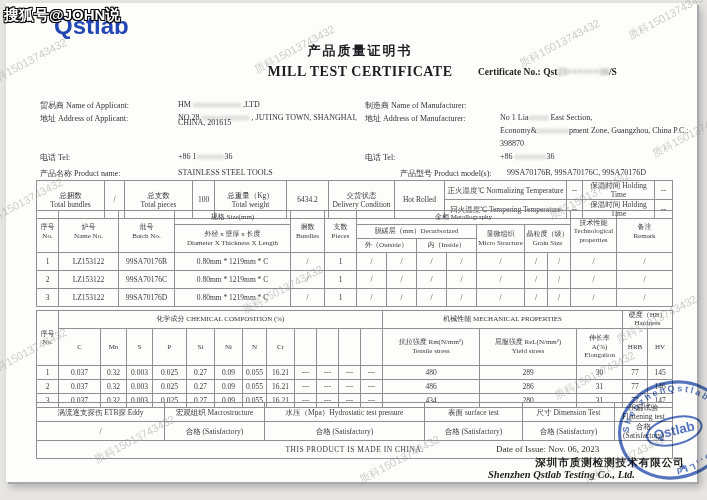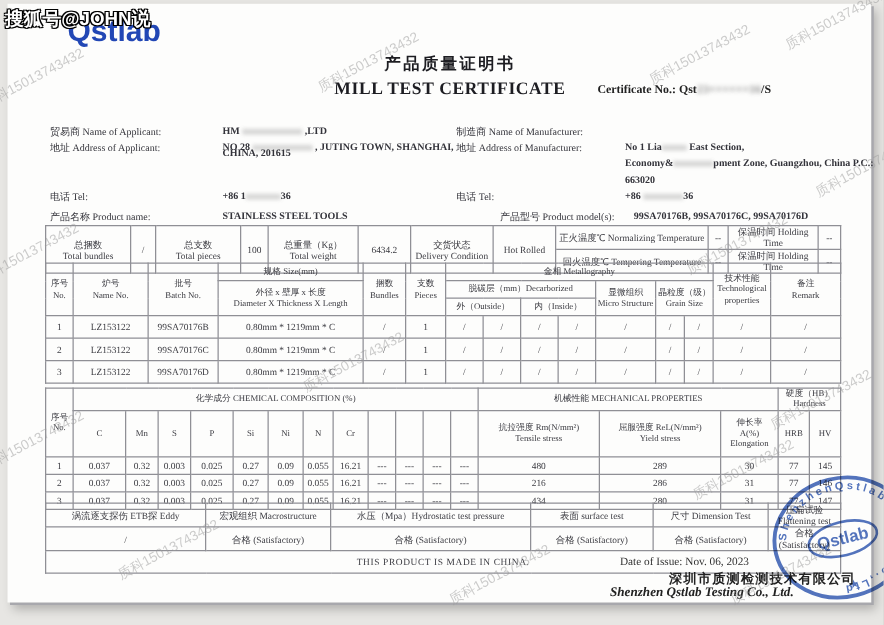--- a/index.html
+++ b/index.html
@@ -13,21 +13,21 @@
         font-weight:bold;font-size:15px;color:#fff;
         text-shadow:1px 1px 0 #000,-1px -1px 0 #000,1px -1px 0 #000,-1px 1px 0 #000,0 1px 0 #000,0 -1px 0 #000;}
   .logo{position:absolute;left:54px;top:12px;z-index:4;font-family:"Liberation Sans",sans-serif;
         font-weight:bold;font-size:24px;color:var(--logo-blue,#2247b5);letter-spacing:0;}
   .title-cn{position:absolute;left:240px;top:42px;width:240px;text-align:center;
             font-size:13px;font-weight:bold;letter-spacing:2px;color:#1d1d22;}
   .title-en{position:absolute;left:240px;top:64px;width:240px;text-align:center;
             font-size:14px;font-weight:bold;letter-spacing:.5px;color:#1d1d22;}
   .certline{position:absolute;left:478px;top:67px;font-size:9.5px;font-weight:bold;color:#222;}
   .lab{position:absolute;font-size:8px;font-weight:normal;white-space:nowrap;}
-  .val{position:absolute;font-size:8px;white-space:nowrap;font-weight:bold;}
+  .val{position:absolute;font-size:8px;white-space:nowrap;}
   .blur{filter:blur(1.7px);opacity:.7;color:#666;}
   table.tbl{position:absolute;border-collapse:collapse;table-layout:fixed;z-index:2;background:transparent;}
   .tbl td,.tbl th{border:1px solid #8f8f95;font-weight:normal;text-align:center;vertical-align:middle;
                   padding:0 1px;line-height:1.2;font-size:7px;color:#3a3a40;overflow:hidden;}
   .tbl .d{font-size:7.5px;}
   .tbl tbody td{font-size:7.5px;height:17px;}
   .two span{display:block;}
   .sum td{height:14px;}
   .chem thead tr.sub th{height:36px;}
   .chem tbody td{height:13px;}
@@ -87,21 +87,21 @@
   </div>
 
   <div class="lab" style="left:365px;top:100px">制造商 Name of Manufacturer:</div>
   <div class="lab" style="left:365px;top:113px">地址 Address of Manufacturer:</div>
   <div class="val" style="left:500px;top:113px">
     <span>No 1 Lia</span><span class="blur">xxxxx</span><span> East Section,</span>
   </div>
   <div class="val" style="left:500px;top:126px">
     <span>Economy&amp;</span><span class="blur">xxxxxxxx</span><span>pment Zone, Guangzhou, China P.C.:</span>
   </div>
-  <div class="val" style="left:500px;top:139px">663020</div>
+  <div class="val" style="left:500px;top:139px">398870</div>
   <div class="lab" style="left:365px;top:152px">电话 Tel:</div>
   <div class="val" style="left:500px;top:152px">
     <span>+86 </span><span class="blur">xxxxxxxx</span><span>36</span>
   </div>
 
   <div class="lab" style="left:40px;top:168px">产品名称 Product name:</div>
   <div class="val" style="left:178px;top:168px">STAINLESS STEEL TOOLS</div>
   <div class="lab" style="left:400px;top:168px">产品型号 Product model(s):</div>
   <div class="val" style="left:507px;top:168px">99SA70176B, 99SA70176C, 99SA70176D</div>
 
@@ -375,21 +375,21 @@
           <td>0.003</td>
           <td>0.025</td>
           <td>0.27</td>
           <td>0.09</td>
           <td>0.055</td>
           <td>16.21</td>
           <td>---</td>
           <td>---</td>
           <td>---</td>
           <td>---</td>
-          <td>216</td>
+          <td>486</td>
           <td>286</td>
           <td>31</td>
           <td>77</td>
           <td>146</td>
         </tr>
         <tr>
           <td>3</td>
           <td>0.037</td>
           <td>0.32</td>
           <td>0.003</td>

